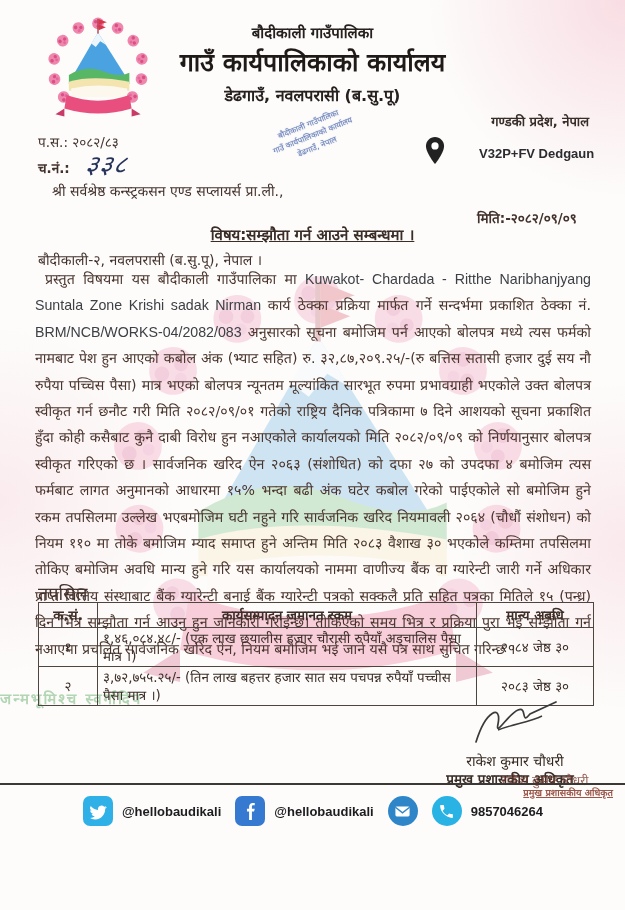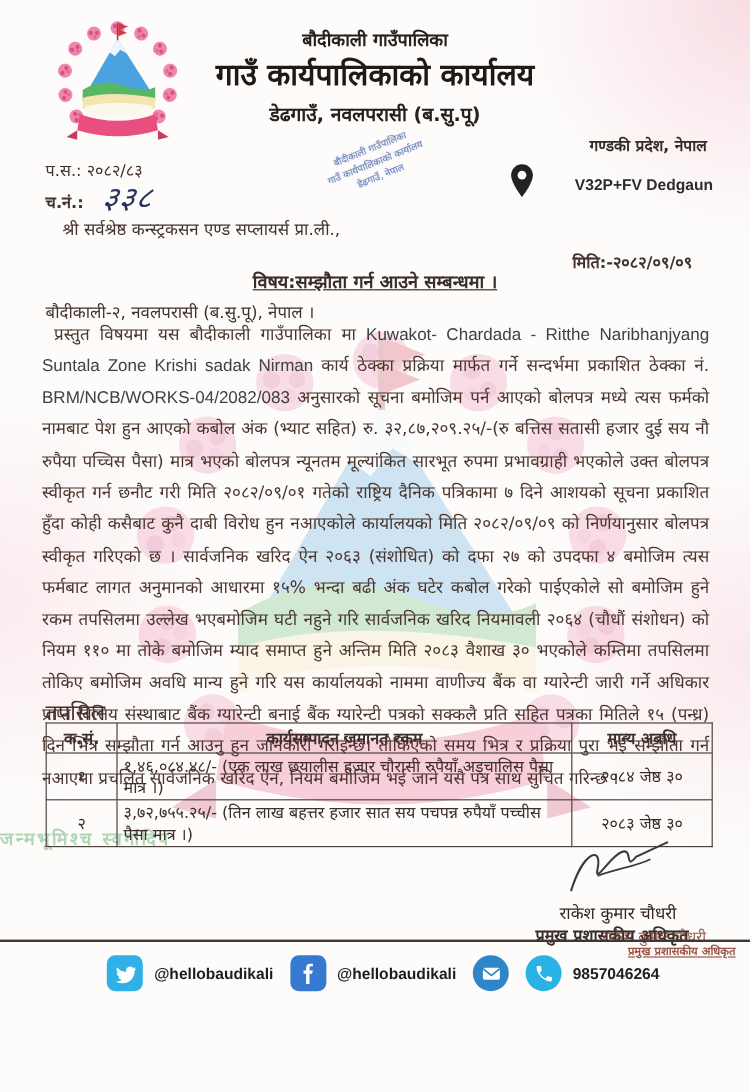--- a/index.html
+++ b/index.html
@@ -65,21 +65,21 @@
   .sig-name{left:410px;top:751px;width:210px;text-align:center;font-size:14px;color:#33271f;}
   .sig-title{left:395px;top:770px;width:230px;text-align:center;font-size:13.5px;font-weight:bold;color:#3a2d27;}
   .sig-overlay{left:430px;top:772px;width:230px;text-align:center;font-size:12.5px;
     color:rgba(122,53,40,.8);pointer-events:none;}
   .sig-stamp-small{right:12px;top:786px;font-size:9.5px;font-weight:bold;color:#8a3a2c;
     text-decoration:underline;opacity:.85;}
 
   .footer-line{left:0;top:783px;width:625px;height:0;border-top:2.2px solid #3b3835;}
 
   .social{left:0;top:796px;width:543px;display:flex;align-items:center;
-    justify-content:center;gap:14px;padding-left:48px;}
+    justify-content:flex-end;gap:14px;}
   .soc-item{display:flex;align-items:center;gap:9px;}
   .soc-badge{width:30px;height:30px;display:flex;align-items:center;justify-content:center;flex:0 0 auto;}
   .rsq{border-radius:7px;}
   .crc{border-radius:50%;}
   .soc-label{font-size:13px;font-weight:bold;color:#1d1d1f;font-family:"Liberation Sans","DejaVu Sans",sans-serif;}
   .tagline{top:852px;font-size:13.5px;font-weight:bold;color:#5d352a;}
 </style>
 </head>
 <body>
 

